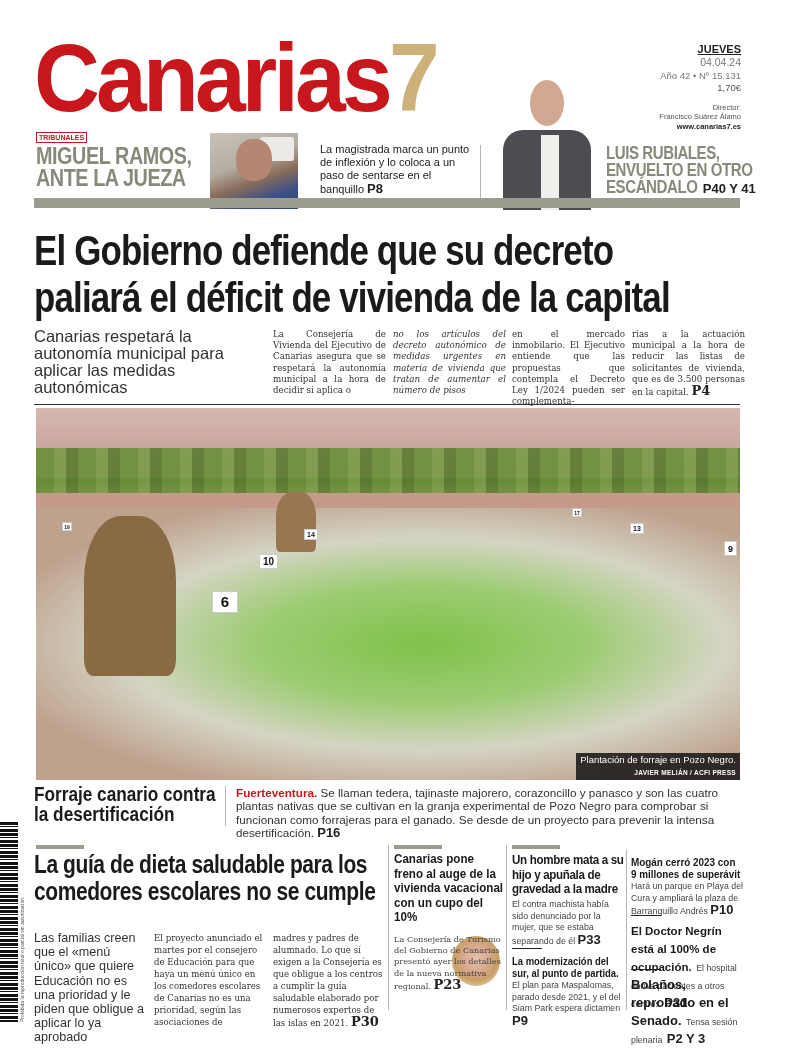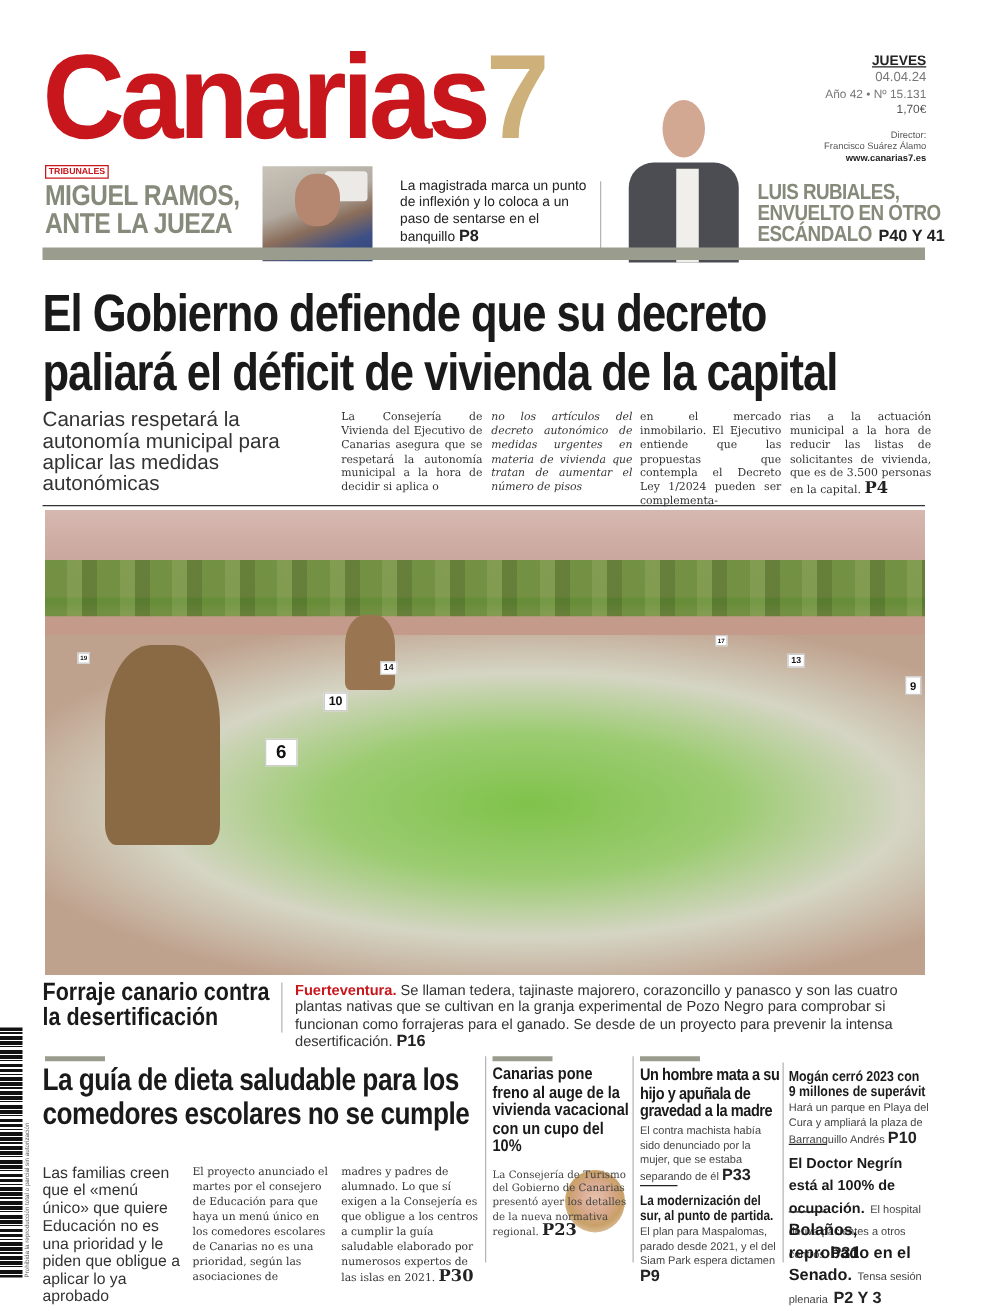--- a/index.html
+++ b/index.html
@@ -136,20 +136,24 @@
   <div class="field"></div>
   <div class="hay"></div>
   <div class="hay2"></div>
   <div class="sign" style="left:176px; top:183px; width:26px; height:22px; font-size:15px; line-height:20px;">6</div>
   <div class="sign" style="left:223px; top:146px; width:19px; height:15px; font-size:10px; line-height:13px;">10</div>
   <div class="sign" style="left:268px; top:121px; width:14px; height:11px; font-size:7px; line-height:10px;">14</div>
   <div class="sign" style="left:594px; top:115px; width:14px; height:11px; font-size:7px; line-height:10px;">13</div>
   <div class="sign" style="left:688px; top:133px; width:13px; height:15px; font-size:9px; line-height:14px;">9</div>
   <div class="sign" style="left:26px; top:114px; width:10px; height:9px; font-size:5px; line-height:8px;">19</div>
   <div class="sign" style="left:536px; top:100px; width:10px; height:9px; font-size:5px; line-height:8px;">17</div>
+  <div class="abs caption">
+    <div>Plantación de forraje en Pozo Negro.</div>
+    <b>JAVIER MELIÁN / ACFI PRESS</b>
+  </div>
 </div>
 
 <div class="abs forraje-head">
   <div>Forraje canario contra</div>
   <div>la desertificación</div>
 </div>
 <div class="abs vline" style="left:225px; top:786px; height:40px;"></div>
 <div class="abs forraje-text">
   <span class="lead">Fuerteventura.</span>
   <span>Se llaman tedera, tajinaste majorero, corazoncillo y panasco y son las cuatro plantas nativas que se cultivan en la granja experimental de Pozo Negro para comprobar si funcionan como forrajeras para el ganado. Se desde de un proyecto para prevenir la intensa desertificación.</span>

